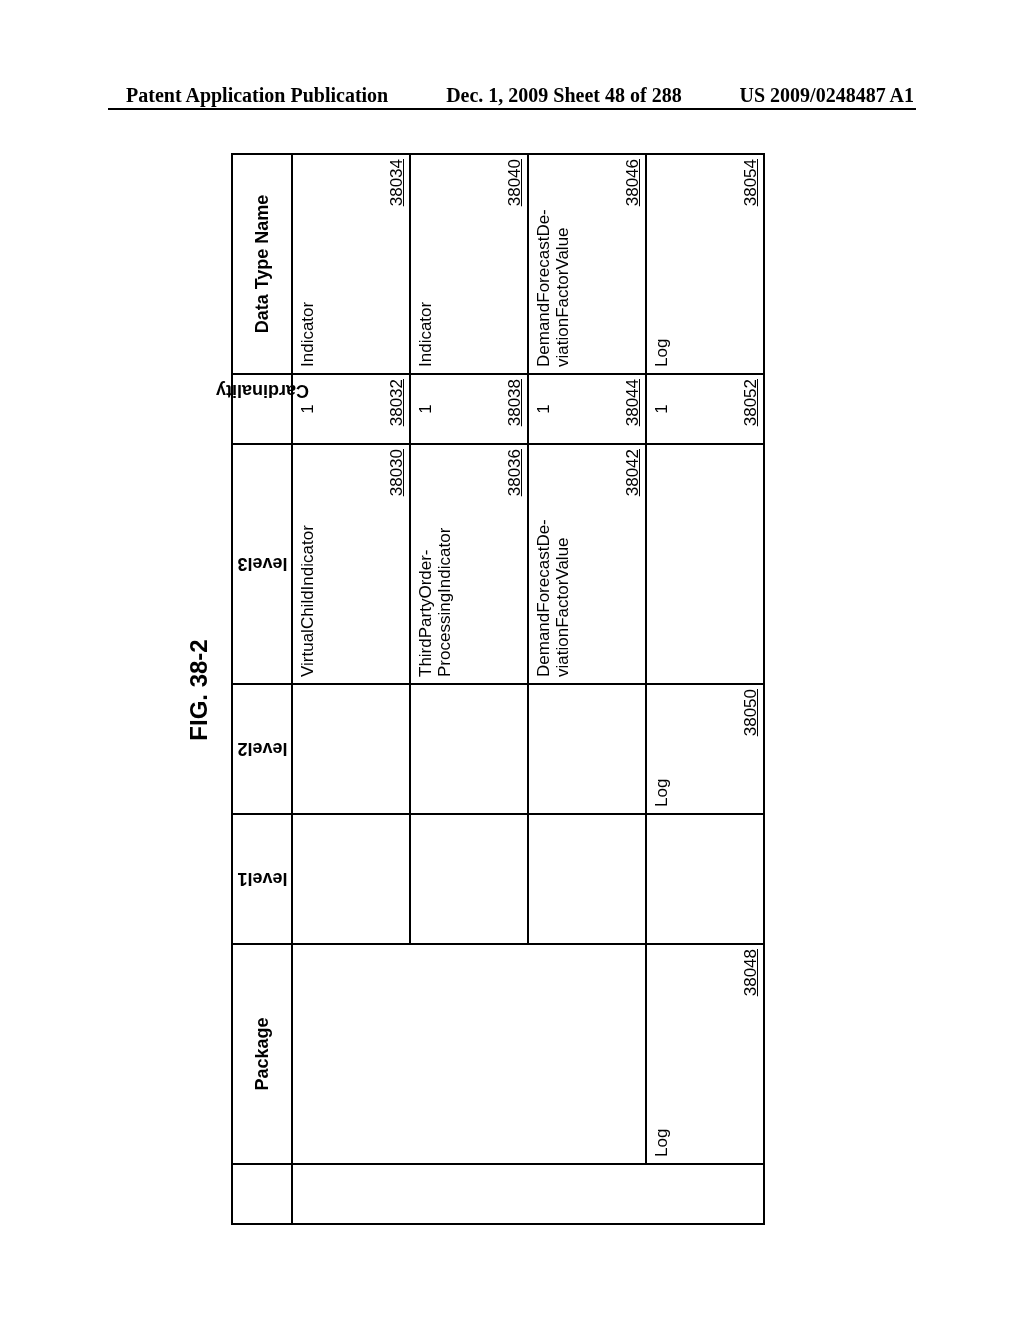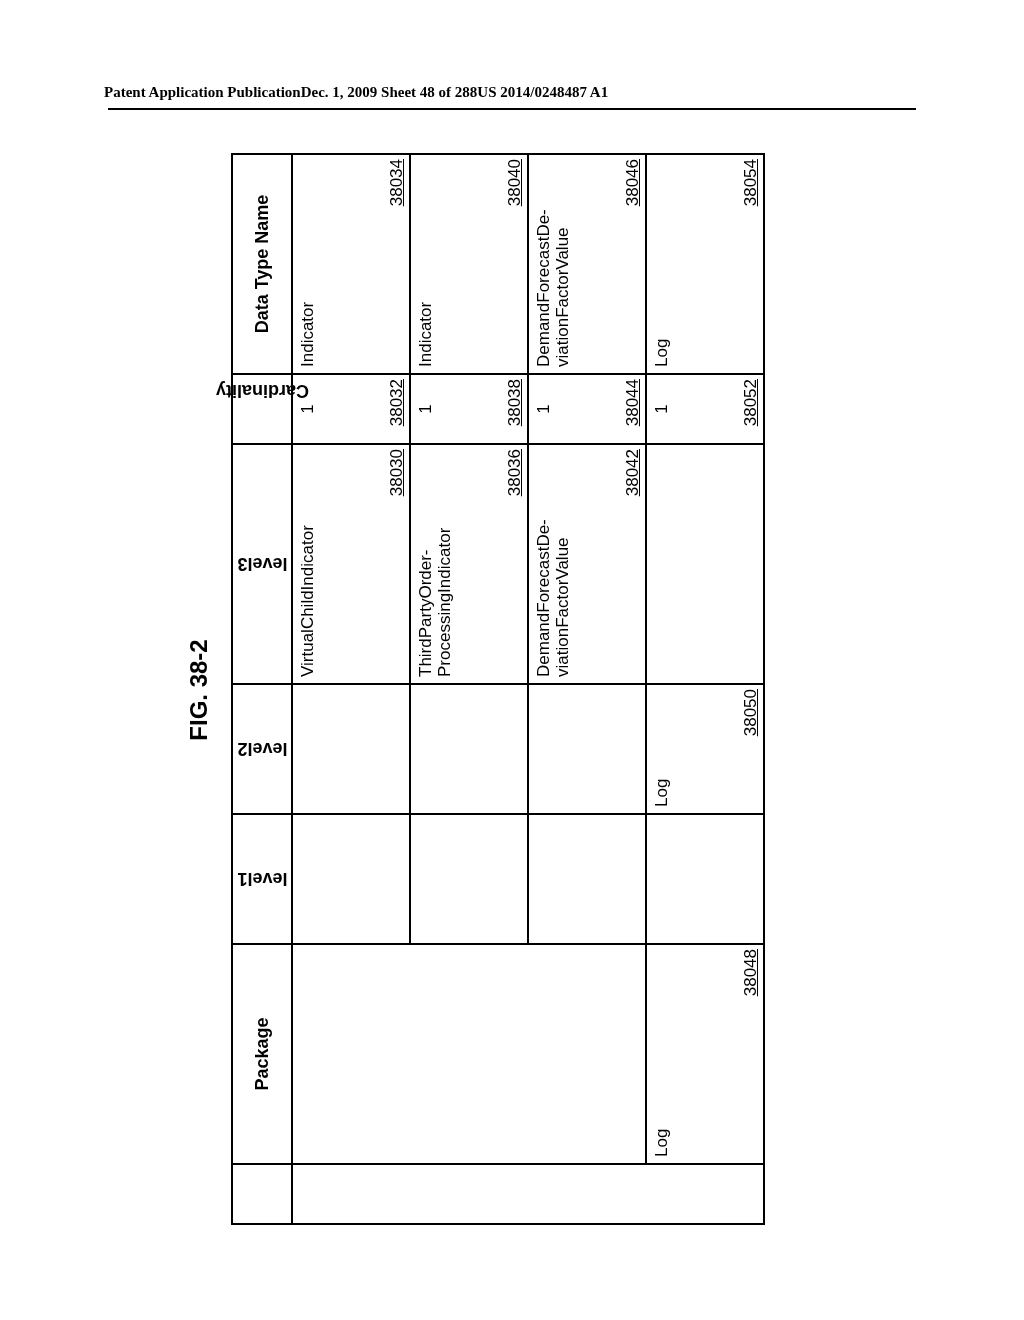--- a/index.html
+++ b/index.html
@@ -7,25 +7,25 @@
     width: 1024px;
     height: 1320px;
     background: #fff;
     font-family: "Times New Roman", Times, serif;
     color: #000;
     position: relative;
   }
   .page-header {
     position: absolute;
     top: 84px;
-    left: 104px;
+    left: 126px;
     right: 110px;
     display: flex;
-    justify-content: flex-start;
-    font-size: 15px;
+    justify-content: space-between;
+    font-size: 20px;
     font-weight: bold;
   }
   .page-header div { white-space: nowrap; }
   .header-rule {
     position: absolute;
     top: 108px;
     left: 108px;
     right: 108px;
     border-top: 2px solid #000;
   }
@@ -106,21 +106,21 @@
     vertical-align: middle;
   }
   td.card .cell-text { text-align: center; }
 </style>
 </head>
 <body>
 
 <div class="page-header">
   <div>Patent Application Publication</div>
   <div>Dec. 1, 2009  Sheet 48 of 288</div>
-  <div>US 2014/0248487 A1</div>
+  <div>US 2009/0248487 A1</div>
 </div>
 <div class="header-rule"></div>
 
 <div class="figure-wrap">
   <div class="rotator">
     <div class="fig-label">FIG. 38-2</div>
 
     <table class="data">
       <colgroup>
         <col class="c-blank">

